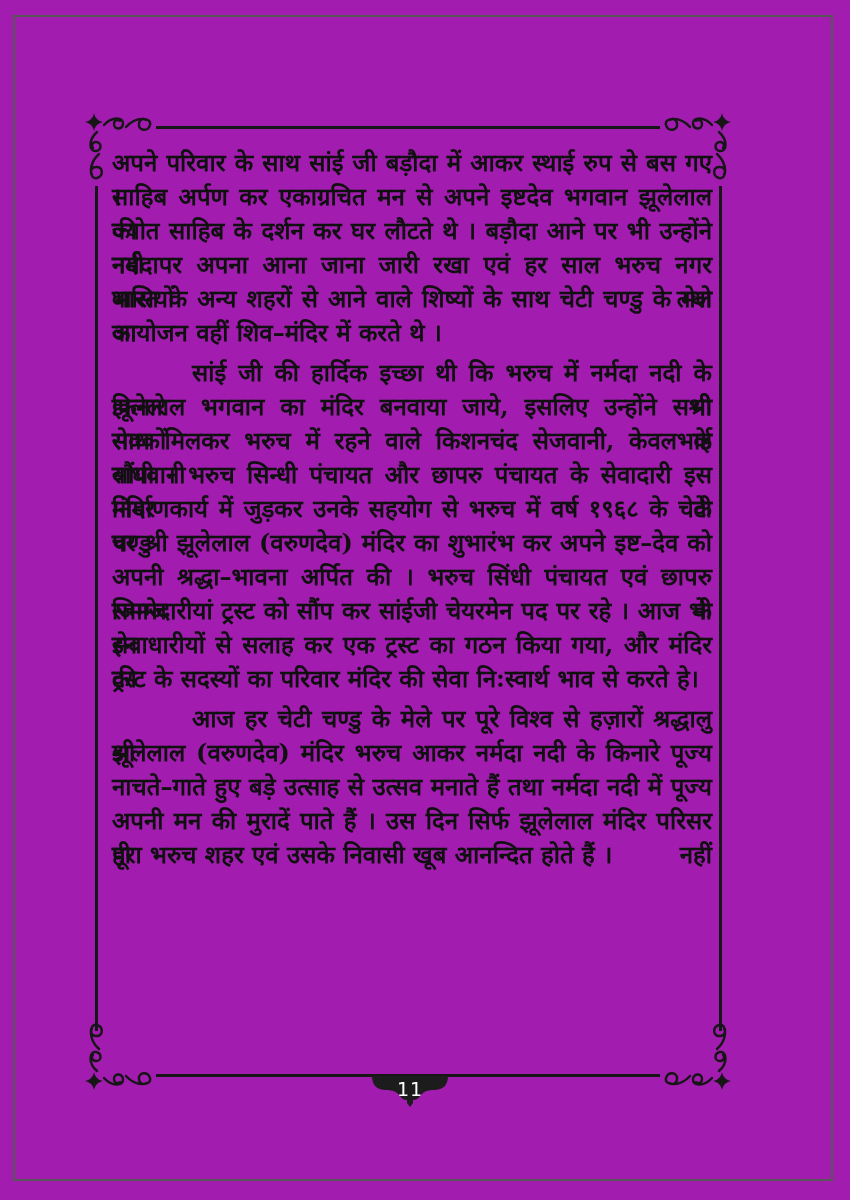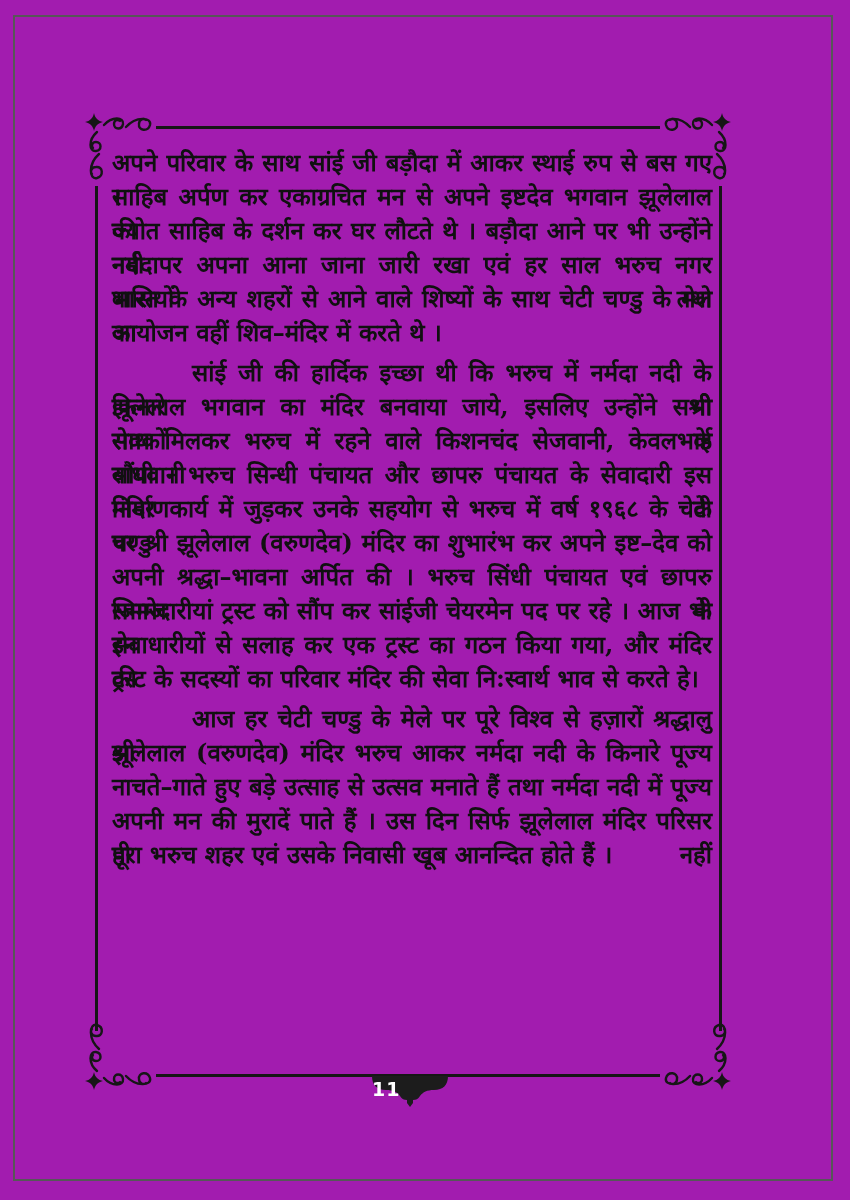--- a/index.html
+++ b/index.html
@@ -41,22 +41,22 @@
     text-align:justify;text-align-last:justify;
     height:34px;overflow:visible;
   }
   .line.plast{text-align-last:left;}
   .line.indent{text-indent:80px;}
 
   
   .page-number-badge{position:absolute;left:372px;top:1076px;width:76px;height:36px;}
   .page-number-badge svg{display:block;}
   .page-number{
-    position:absolute;left:0;top:2px;width:76px;
-    color:#ffffff;font-size:19px;font-weight:bold;
+    position:absolute;left:0;top:2px;width:76px;text-align:center;
+    color:#ffffff;font-size:19px;font-weight:normal;
     font-family:"DejaVu Sans","Liberation Sans",sans-serif;
     letter-spacing:1px;
   }
 </style>
 </head>
 <body>
 
 <div class="page">
 
   <svg width="0" height="0" style="position:absolute" aria-hidden="true">

